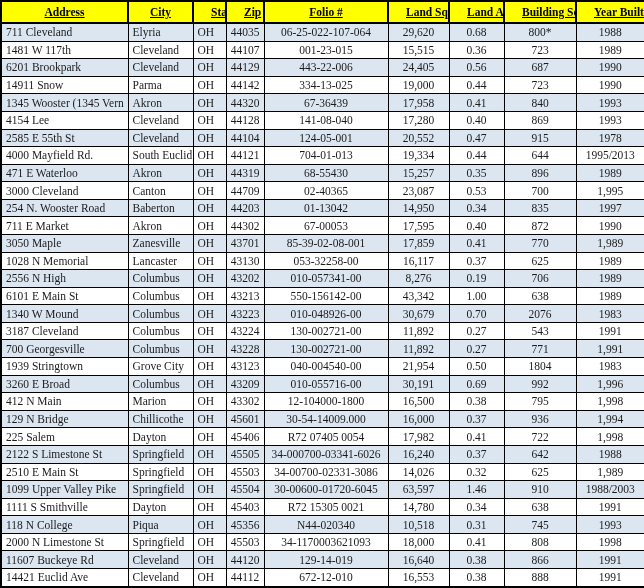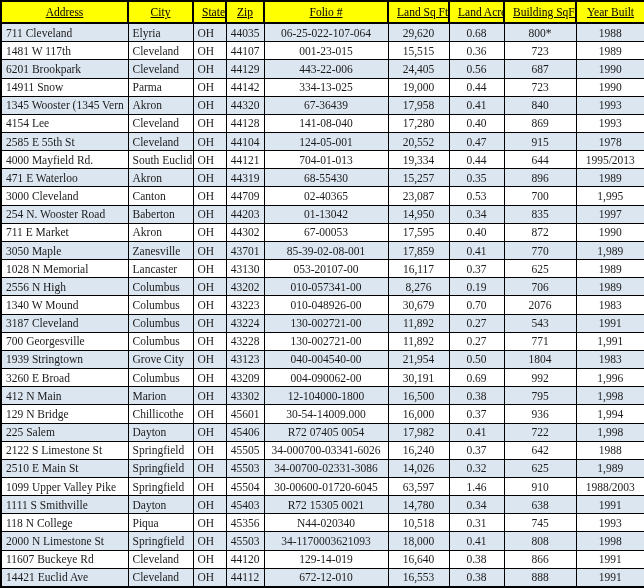--- a/index.html
+++ b/index.html
@@ -26,26 +26,26 @@
   col.c-zip      { width: 38px;  }
   col.c-folio    { width: 124px; }
   col.c-landsqft { width: 61px;  }
   col.c-landacre { width: 55px;  }
   col.c-bldgsqft { width: 72px;  }
   col.c-year     { width: 69px;  }
 
   th {
     background: var(--header-bg, #ffff00);
     color: #000;
-    font-weight: normal;
+    font-weight: bold;
     text-decoration: underline;
     font-size: 11.5px;
     border: 2px solid #000;
     height: 20px;
-    padding: 0 8px;
+    padding: 0 17px;
     text-align: center;
     white-space: nowrap;
     overflow: hidden;
   }
   td {
     border: 1px solid #000;
     font-size: 11.5px;
     color: #1b1b1b;
     padding: 0 1px;
     white-space: nowrap;
@@ -231,38 +231,49 @@
           <td>17,859</td>
           <td>0.41</td>
           <td>770</td>
           <td>1,989</td>
         </tr>
         <tr>
           <td>1028 N Memorial</td>
           <td>Lancaster</td>
           <td>OH</td>
           <td>43130</td>
-          <td>053-20107-00</td>
+          <td>053-32258-00</td>
           <td>16,117</td>
           <td>0.37</td>
           <td>625</td>
           <td>1989</td>
         </tr>
         <tr>
           <td>2556 N High</td>
           <td>Columbus</td>
           <td>OH</td>
           <td>43202</td>
           <td>010-057341-00</td>
           <td>8,276</td>
           <td>0.19</td>
           <td>706</td>
           <td>1989</td>
         </tr>
         <tr>
+          <td>6101 E Main St</td>
+          <td>Columbus</td>
+          <td>OH</td>
+          <td>43213</td>
+          <td>550-156142-00</td>
+          <td>43,342</td>
+          <td>1.00</td>
+          <td>638</td>
+          <td>1989</td>
+        </tr>
+        <tr>
           <td>1340 W Mound</td>
           <td>Columbus</td>
           <td>OH</td>
           <td>43223</td>
           <td>010-048926-00</td>
           <td>30,679</td>
           <td>0.70</td>
           <td>2076</td>
           <td>1983</td>
         </tr>
@@ -297,21 +308,21 @@
           <td>21,954</td>
           <td>0.50</td>
           <td>1804</td>
           <td>1983</td>
         </tr>
         <tr>
           <td>3260 E Broad</td>
           <td>Columbus</td>
           <td>OH</td>
           <td>43209</td>
-          <td>004-090062-00</td>
+          <td>010-055716-00</td>
           <td>30,191</td>
           <td>0.69</td>
           <td>992</td>
           <td>1,996</td>
         </tr>
         <tr>
           <td>412 N Main</td>
           <td>Marion</td>
           <td>OH</td>
           <td>43302</td>

